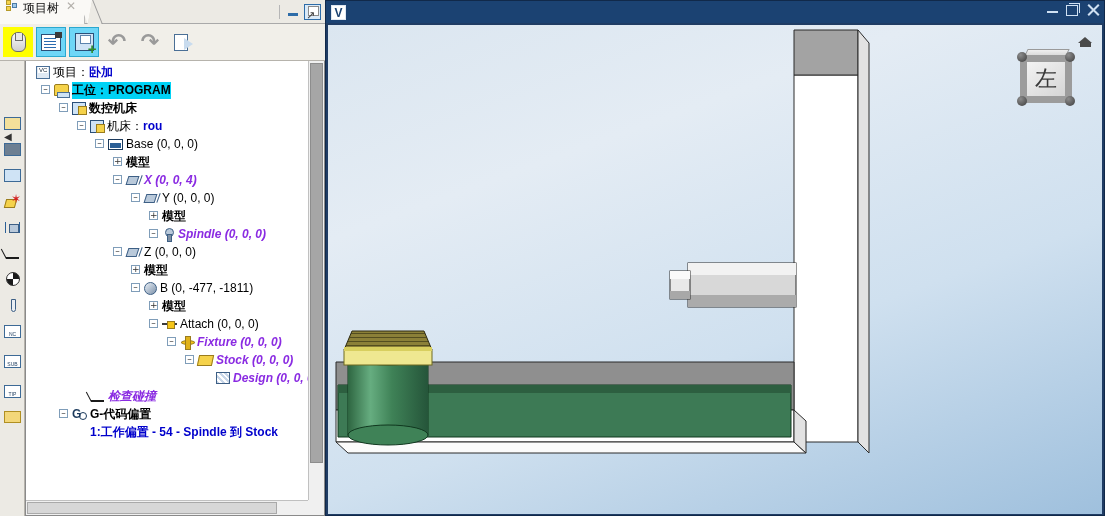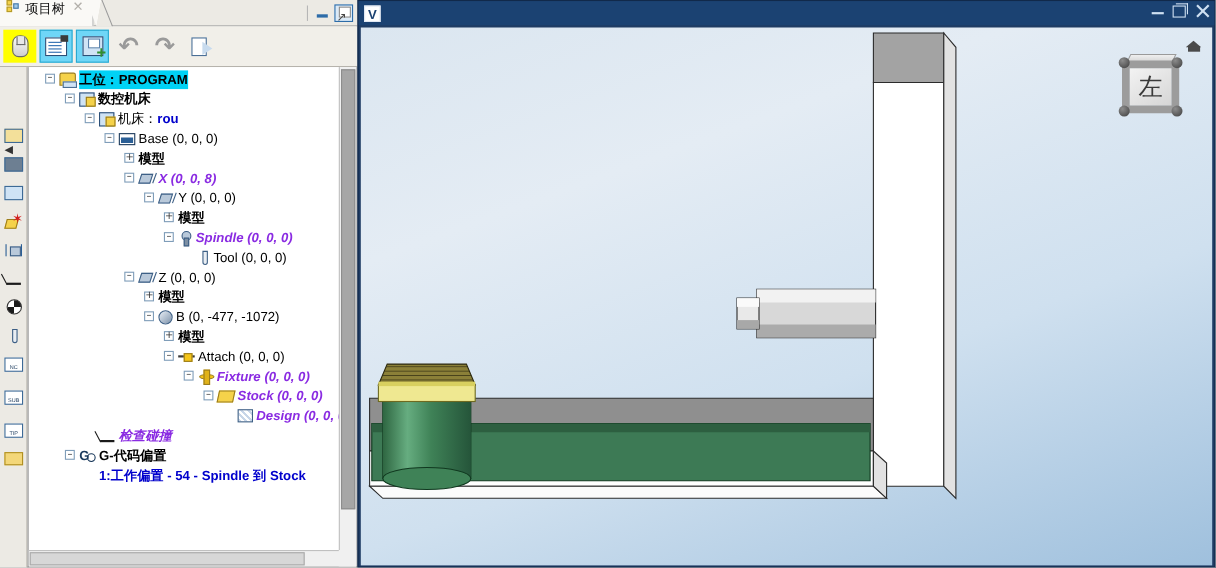--- a/index.html
+++ b/index.html
@@ -351,20 +351,26 @@
         <span class="ri-box sheet" style="font-size:5px;color:#1b3a5c;display:flex;align-items:flex-end;justify-content:center">TIP</span>
       </div>
       <div class="rail-ico" style="top:344px">
         <span style="width:17px;height:12px;background:#f3d779;border:1px solid #b08f22"></span>
       </div>
     </div>
 
     <div id="tree-wrap">
       <div id="tree">
           <div class="trow">
+            <span style="width: 10px; flex: 0 0 auto;"></span>
+            <span class="ticon ic-save"></span>
+            <span class="tlabel">项目：</span>
+            <span class="tlabel blue bold">卧加</span>
+          </div>
+          <div class="trow">
             <span class="tog" style="left: 15px; top: 4px;">–</span>
             <span style="width: 28px; flex: 0 0 auto;"></span>
             <span class="ticon ic-station"></span>
             <span class="tlabel hlsel">工位：PROGRAM</span>
           </div>
           <div class="trow">
             <span class="tog" style="left: 33px; top: 4px;">–</span>
             <span style="width: 46px; flex: 0 0 auto;"></span>
             <span class="ticon ic-machine"></span>
             <span class="tlabel bold">数控机床</span>
@@ -384,60 +390,55 @@
           </div>
           <div class="trow">
             <span class="tog" style="left: 87px; top: 4px;">+</span>
             <span style="width: 100px; flex: 0 0 auto;"></span>
             <span class="tlabel bold">模型</span>
           </div>
           <div class="trow">
             <span class="tog" style="left: 87px; top: 4px;">–</span>
             <span style="width: 100px; flex: 0 0 auto;"></span>
             <span class="ticon ic-axis"></span>
-            <span class="tlabel purple">X (0, 0, 8)</span>
+            <span class="tlabel purple">X (0, 0, 4)</span>
           </div>
           <div class="trow">
             <span class="tog" style="left: 105px; top: 4px;">–</span>
             <span style="width: 118px; flex: 0 0 auto;"></span>
             <span class="ticon ic-axis"></span>
             <span class="tlabel">Y (0, 0, 0)</span>
           </div>
           <div class="trow">
             <span class="tog" style="left: 123px; top: 4px;">+</span>
             <span style="width: 136px; flex: 0 0 auto;"></span>
             <span class="tlabel bold">模型</span>
           </div>
           <div class="trow">
             <span class="tog" style="left: 123px; top: 4px;">–</span>
             <span style="width: 136px; flex: 0 0 auto;"></span>
             <span class="ticon ic-spindle"></span>
             <span class="tlabel purple">Spindle (0, 0, 0)</span>
           </div>
           <div class="trow">
-            <span style="width: 154px; flex: 0 0 auto;"></span>
-            <span class="ticon ic-tool"></span>
-            <span class="tlabel">Tool (0, 0, 0)</span>
-          </div>
-          <div class="trow">
             <span class="tog" style="left: 87px; top: 4px;">–</span>
             <span style="width: 100px; flex: 0 0 auto;"></span>
             <span class="ticon ic-axis"></span>
             <span class="tlabel">Z (0, 0, 0)</span>
           </div>
           <div class="trow">
             <span class="tog" style="left: 105px; top: 4px;">+</span>
             <span style="width: 118px; flex: 0 0 auto;"></span>
             <span class="tlabel bold">模型</span>
           </div>
           <div class="trow">
             <span class="tog" style="left: 105px; top: 4px;">–</span>
             <span style="width: 118px; flex: 0 0 auto;"></span>
             <span class="ticon ic-sphere"></span>
-            <span class="tlabel">B (0, -477, -1072)</span>
+            <span class="tlabel">B (0, -477, -1811)</span>
           </div>
           <div class="trow">
             <span class="tog" style="left: 123px; top: 4px;">+</span>
             <span style="width: 136px; flex: 0 0 auto;"></span>
             <span class="tlabel bold">模型</span>
           </div>
           <div class="trow">
             <span class="tog" style="left: 123px; top: 4px;">–</span>
             <span style="width: 136px; flex: 0 0 auto;"></span>
             <span class="ticon ic-attach"></span>

